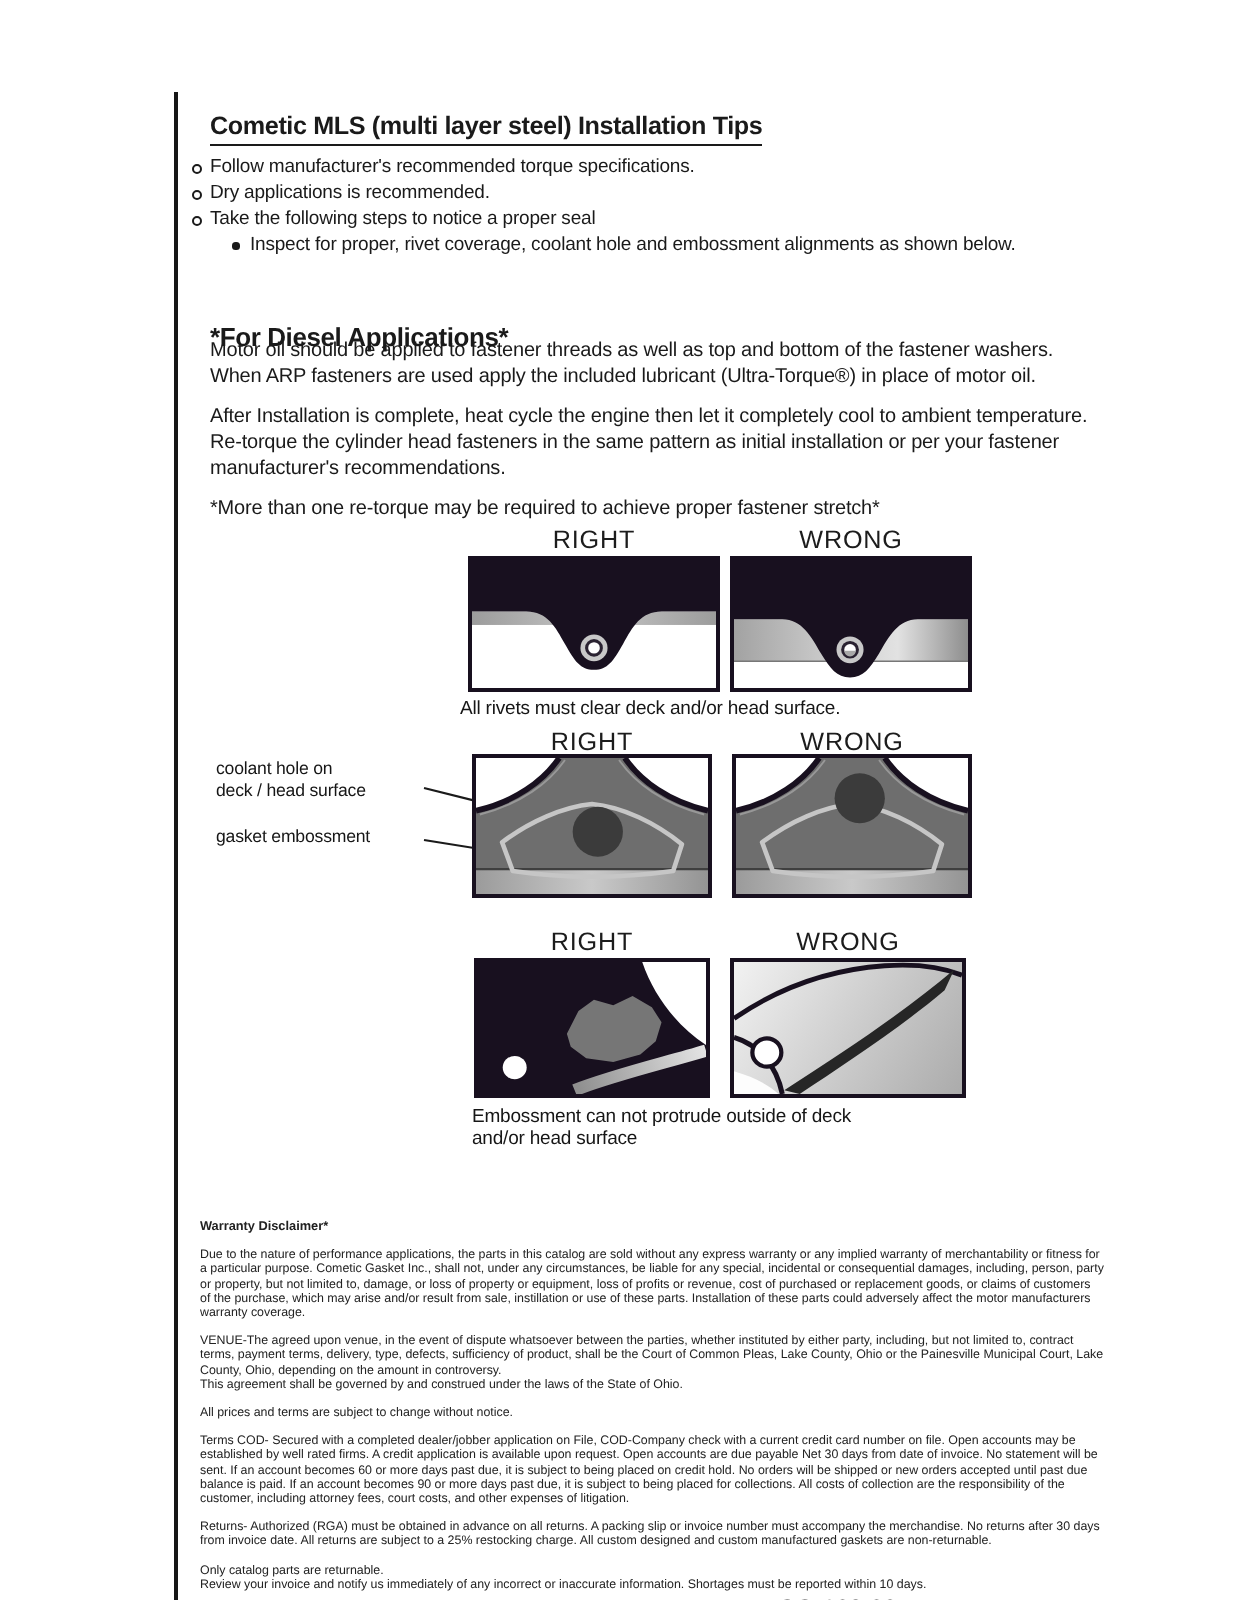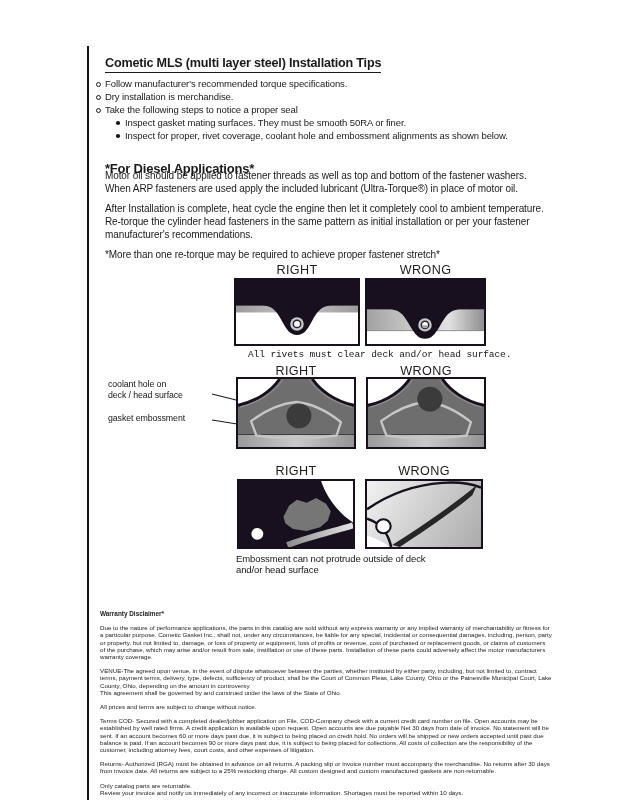--- a/index.html
+++ b/index.html
@@ -44,23 +44,22 @@
 </head>
 <body>
 
 <div class="page">
   <div class="left-rule"></div>
 
   <h1 class="title">Cometic MLS (multi layer steel) Installation Tips</h1>
 
   <div class="tips">
     <div class="tip"><span>Follow manufacturer's recommended torque specifications.</span></div>
-    <div class="tip"><span>Dry installation is merchandise.</span></div>
+    <div class="tip"><span>Dry applications is recommended.</span></div>
     <div class="tip"><span>Take the following steps to notice a proper seal</span></div>
-    <div class="subtip"><span>Inspect gasket mating surfaces.  They must be smooth 50RA or finer.</span></div>
     <div class="subtip"><span>Inspect for proper, rivet coverage, coolant hole and embossment alignments as shown below.</span></div>
   </div>
 
   <h2 class="diesel-head">*For Diesel Applications*</h2>
   <p class="para p1">Motor oil should be applied to fastener threads as well as top and bottom of the fastener washers. When ARP fasteners are used apply the included lubricant (Ultra-Torque®) in place of motor oil.</p>
   <p class="para p2">After Installation is complete, heat cycle the engine then let it completely cool to ambient temperature. Re-torque the cylinder head fasteners in the same pattern as initial installation or per your fastener manufacturer's recommendations.</p>
   <p class="para pnote">*More than one re-torque may be required to achieve proper fastener stretch*</p>
 
   <div class="dg-label" style="left:234px;top:227px;width:126px;">RIGHT</div>
   <div class="dg-label" style="left:365px;top:227px;width:121px;">WRONG</div>
@@ -97,21 +96,21 @@
       <rect y="31" width="121" height="22" fill="url(#r2band)"></rect>
       <line x1="0" y1="53" x2="121" y2="53" stroke="#777777" stroke-width="0.8"></line>
       <path d="M0,0 H121 V31 H95 C85,31 80,40 75,49 C70,57 67,61.5 60,61.5 C53,61.5 50,57 45,49 C40,40 35,31 25,31 H0 Z" fill="#18101f"></path>
       <circle cx="60" cy="47" r="7" fill="#c8c8c8"></circle>
       <circle cx="60" cy="47" r="4.6" fill="#2a2231"></circle>
       <circle cx="60" cy="47" r="3" fill="#ffffff"></circle>
       <path d="M57,47.5 A3,3 0 0 0 63,47.5 Z" fill="#a8a8a8"></path>
     </svg>
   </div>
 
-  <div class="caption" style="left:248px;top:313px;font-family:Liberation Mono, monospace;">All rivets must clear deck and/or head surface.</div>
+  <div class="caption" style="left:230px;top:313px;">All rivets must clear deck and/or head surface.</div>
 
   <div class="dg-label" style="left:236px;top:328px;width:120px;">RIGHT</div>
   <div class="dg-label" style="left:366px;top:328px;width:120px;">WRONG</div>
 
   <div class="annot" style="top:343px;">
     <div>coolant hole on</div>
     <div>deck / head surface</div>
   </div>
   <div class="annot" style="top:377px;">gasket embossment</div>
 

